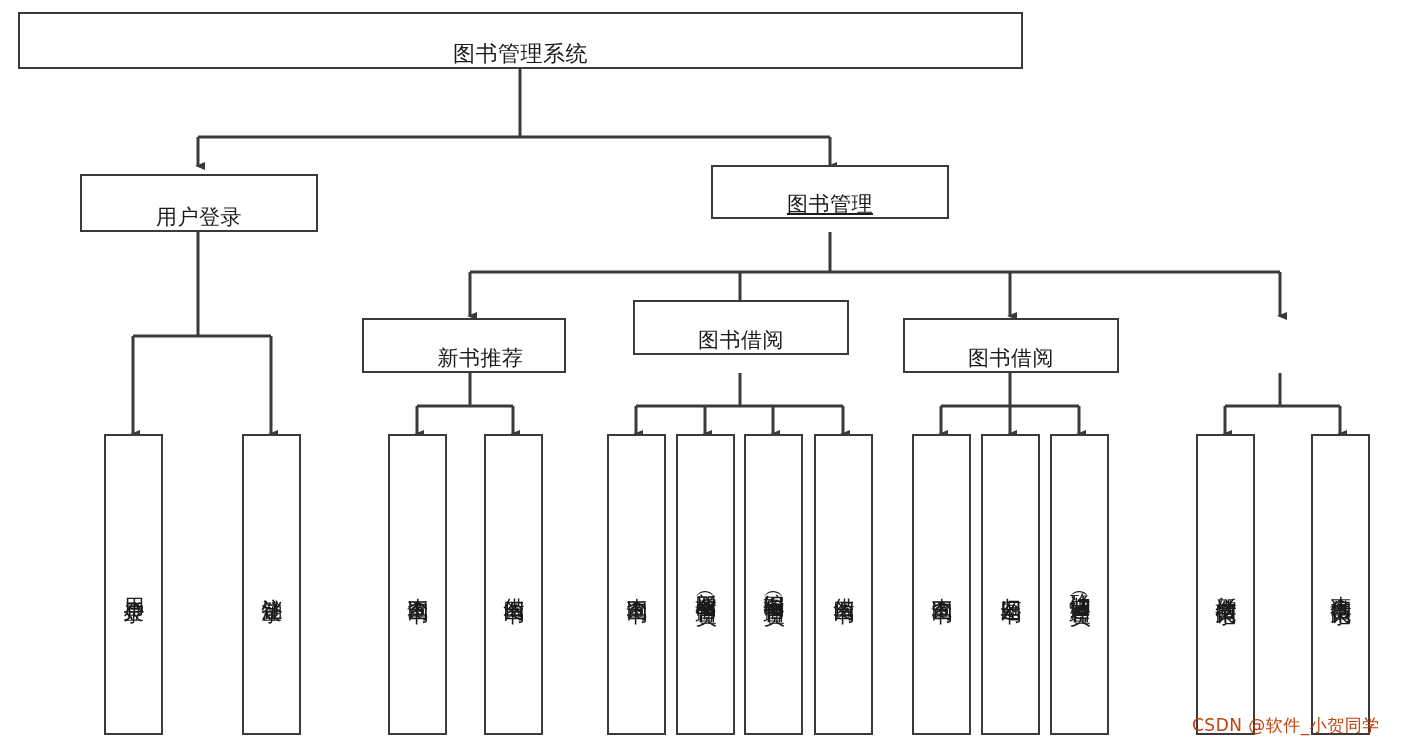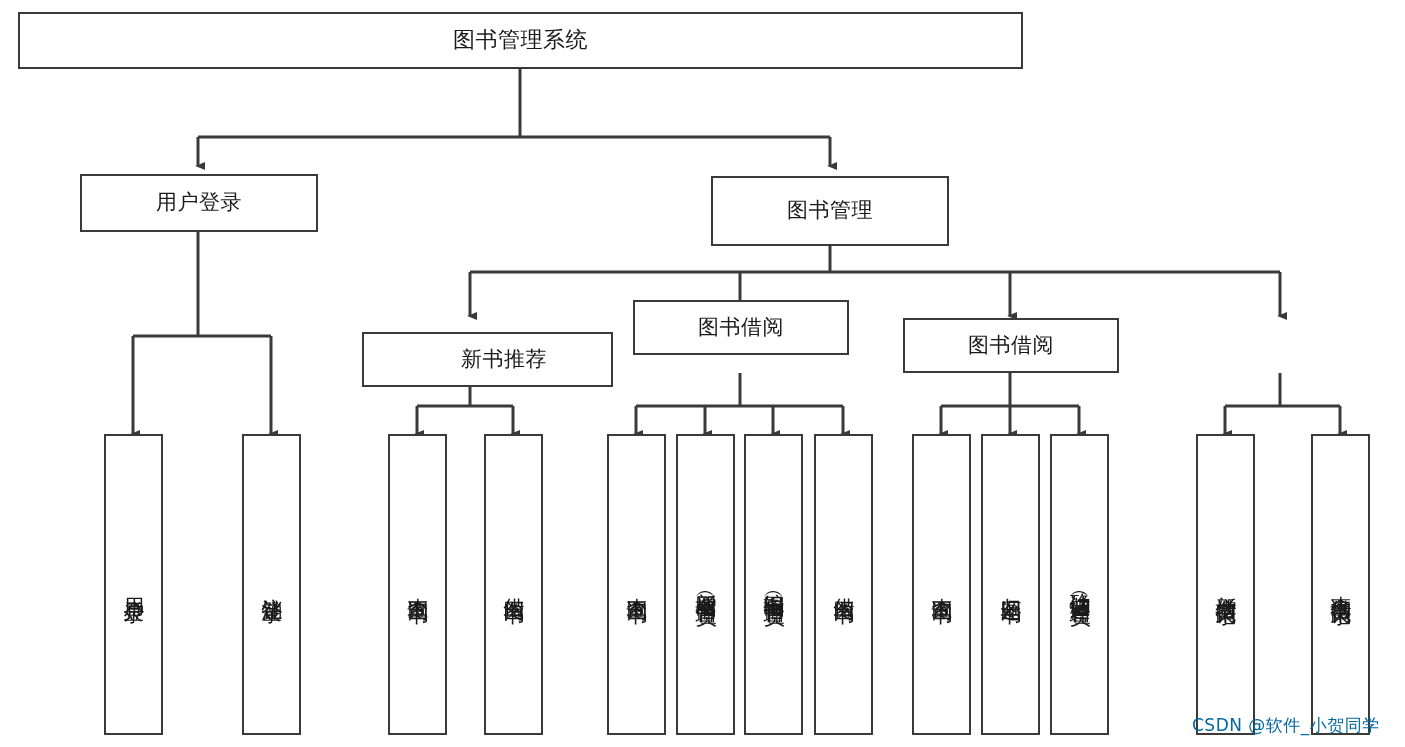--- a/index.html
+++ b/index.html
@@ -25,21 +25,21 @@
     width: 1405px;
     height: 747px;
   }
   .node {
     position: absolute;
     box-sizing: border-box;
     border: 2px solid #3a3a3a;
     background: #ffffff;
     color: #1a1a1a;
     display: flex;
-    align-items: center;
+    align-items: flex-end;
     justify-content: center;
     z-index: 2;
   }
   .node-label {
     display: block;
     text-align: center;
     line-height: 1.12;
     letter-spacing: 0.5px;
   }
   
@@ -60,21 +60,21 @@
     writing-mode: vertical-rl;
     text-orientation: upright;
     font-size: 21px;
     line-height: 1.0;
     letter-spacing: 2px;
     max-height: 100%;
     white-space: nowrap;
   }
   .watermark {
     position: absolute;
-    color: #0369a1;
+    color: #c2410c;
     font-size: 17px;
     letter-spacing: 0.5px;
     white-space: nowrap;
     z-index: 3;
     pointer-events: none;
   }
 </style>
 </head>
 <body>
 
@@ -130,25 +130,25 @@
     </g>
   </svg>
 
   <div class="node h root" style="left:18px; top:12px; width:1005px; height:57px;">
     <span class="node-label">图书管理系统</span>
   </div>
 
   <div class="node h" style="left:80px; top:174px; width:238px; height:58px;">
     <span class="node-label">用户登录</span>
   </div>
-  <div class="node h" style="left:711px; top:176px; width:238px; height:70px;">
+  <div class="node h" style="left:711px; top:165px; width:238px; height:54px;text-decoration:underline;">
     <span class="node-label">图书管理</span>
   </div>
 
-  <div class="node h" style="left:362px; top:332px; width:251px; height:55px;padding-left:33px;">
+  <div class="node h" style="left:362px; top:318px; width:204px; height:55px;padding-left:33px;">
     <span class="node-label">新书推荐</span>
   </div>
   <div class="node h" style="left:633px; top:300px; width:216px; height:55px;">
     <span class="node-label">图书借阅</span>
   </div>
   <div class="node h" style="left:903px; top:318px; width:216px; height:55px;">
     <span class="node-label">图书借阅</span>
   </div>
 
   <div class="node v" style="left:104px; top:434px; width:59px; height:301px;">

